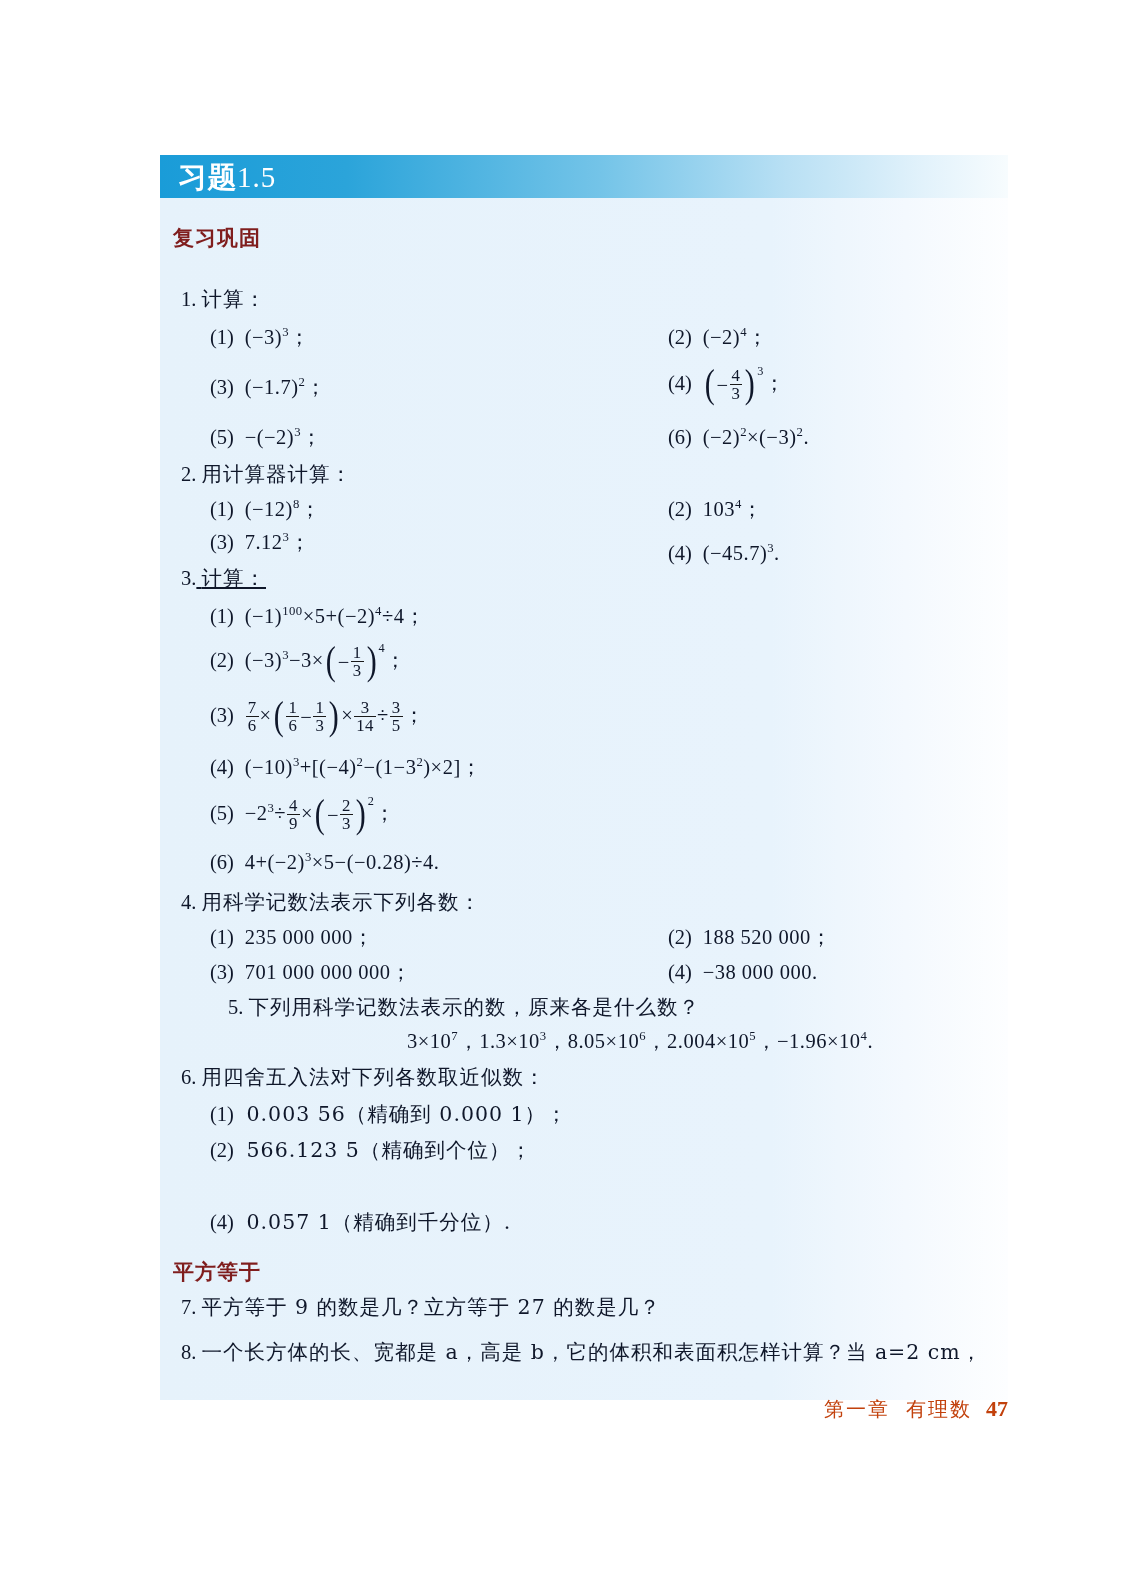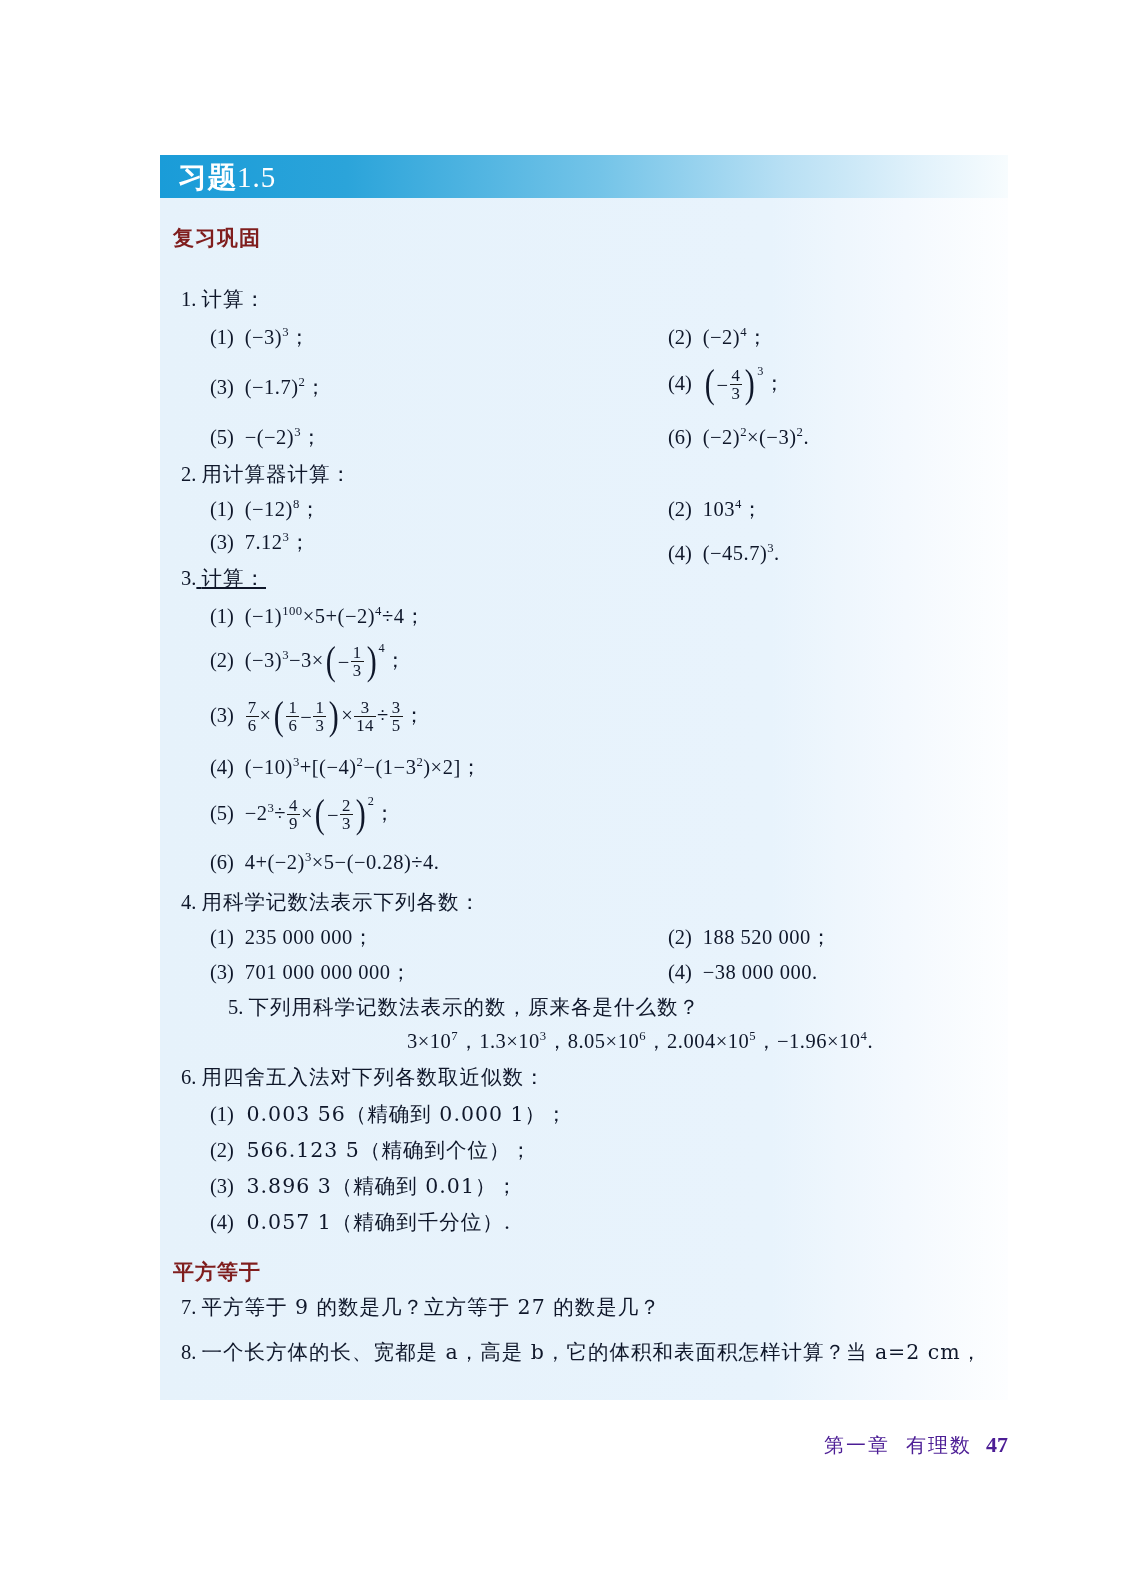--- a/index.html
+++ b/index.html
@@ -122,23 +122,23 @@
     top: -0.62em;
     line-height: 0;
   }
 
   .ops { letter-spacing: 0.5px; }
 
   
   #footer {
     position: absolute;
     right: 117px;
-    top: 1432px;
+    top: 1396px;
     font-size: 20px;
-    color: #4c1d95;
+    color: #c2410c;
     white-space: nowrap;
     font-family: "DejaVu Serif", "Liberation Serif", serif;
   }
   #footer .pg {
     font-weight: bold;
     font-size: 22px;
     margin-left: 14px;
     font-family: "Liberation Serif", serif;
   }
   #footer .chap { letter-spacing: 2px; }
@@ -313,24 +313,20 @@
   </div>
 
   <div class="prob" style="left:210px; top:1102px;">
     <span>(1)</span>
     <span class="ops cjk">&nbsp;0.003 56（精确到 0.000 1）；</span>
   </div>
   <div class="prob" style="left:210px; top:1138px;">
     <span>(2)</span>
     <span class="ops cjk">&nbsp;566.123 5（精确到个位）；</span>
   </div>
-  <div class="prob" style="left:210px; top:1174px;">
-    <span>(3)</span>
-    <span class="ops cjk">&nbsp;3.896 3（精确到 0.01）；</span>
-  </div>
   <div class="prob" style="left:210px; top:1210px;">
     <span>(4)</span>
     <span class="ops cjk">&nbsp;0.057 1（精确到千分位）.</span>
   </div>
 
   <div class="section-head" style="left:173px; top:1258px;">平方等于</div>
 
   <div class="prob" style="left:181px; top:1295px;">
     <span class="idx">7.</span>
     <span class="cjk">平方等于 9 的数是几？立方等于 27 的数是几？</span>

